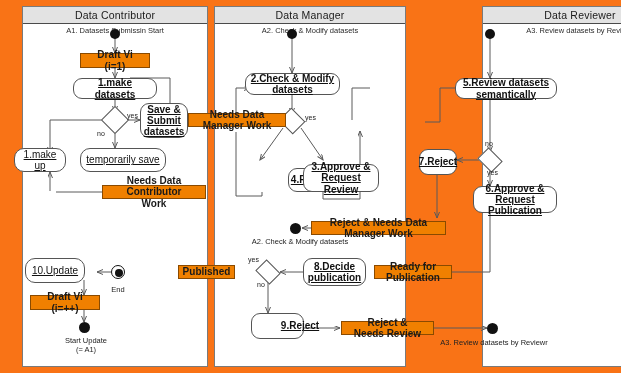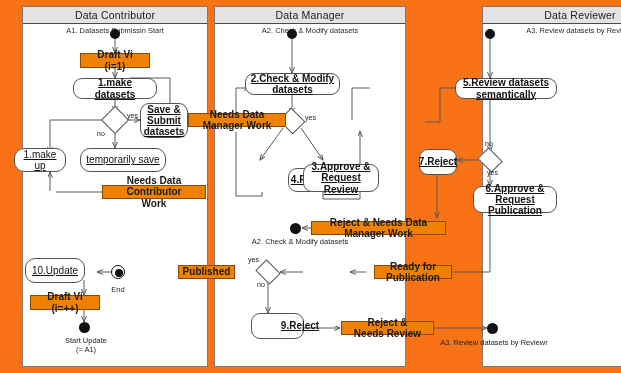--- a/index.html
+++ b/index.html
@@ -231,20 +231,22 @@
   <div class="lbl" style="left:305px; top:114px;">yes</div>
 
   <div class="node act" style="left:240px; top:168px; width:44px; height:24px;margin-left:48px;">4.Reject</div>
 
   <div class="node act" style="left:303px; top:164px; width:76px; height:28px; white-space:pre-line;">3.Approve &amp;
 Request Review</div>
 
   <div class="initial" style="left:290px; top:223px; width:11px; height:11px;"></div>
   <div class="cap" style="left:240px; top:237px; width:120px;">A2. Check &amp; Modify datasets</div>
 
+  <div class="node act" style="left:303px; top:258px; width:63px; height:28px; white-space:pre-line;">8.Decide
+publication</div>
 
   <div class="diamond-wrap" style="left:258px; top:264px; width:20px; height:16px;">
     <div class="diamond"></div>
   </div>
   <div class="lbl" style="left:248px; top:256px;">yes</div>
   <div class="lbl" style="left:257px; top:281px;">no</div>
 
   <div class="node act" style="left:251px; top:313px; width:46px; height:26px;padding-left:48px;">9.Reject</div>
 
   <div class="initial" style="left:485px; top:29px; width:10px; height:10px;"></div>

